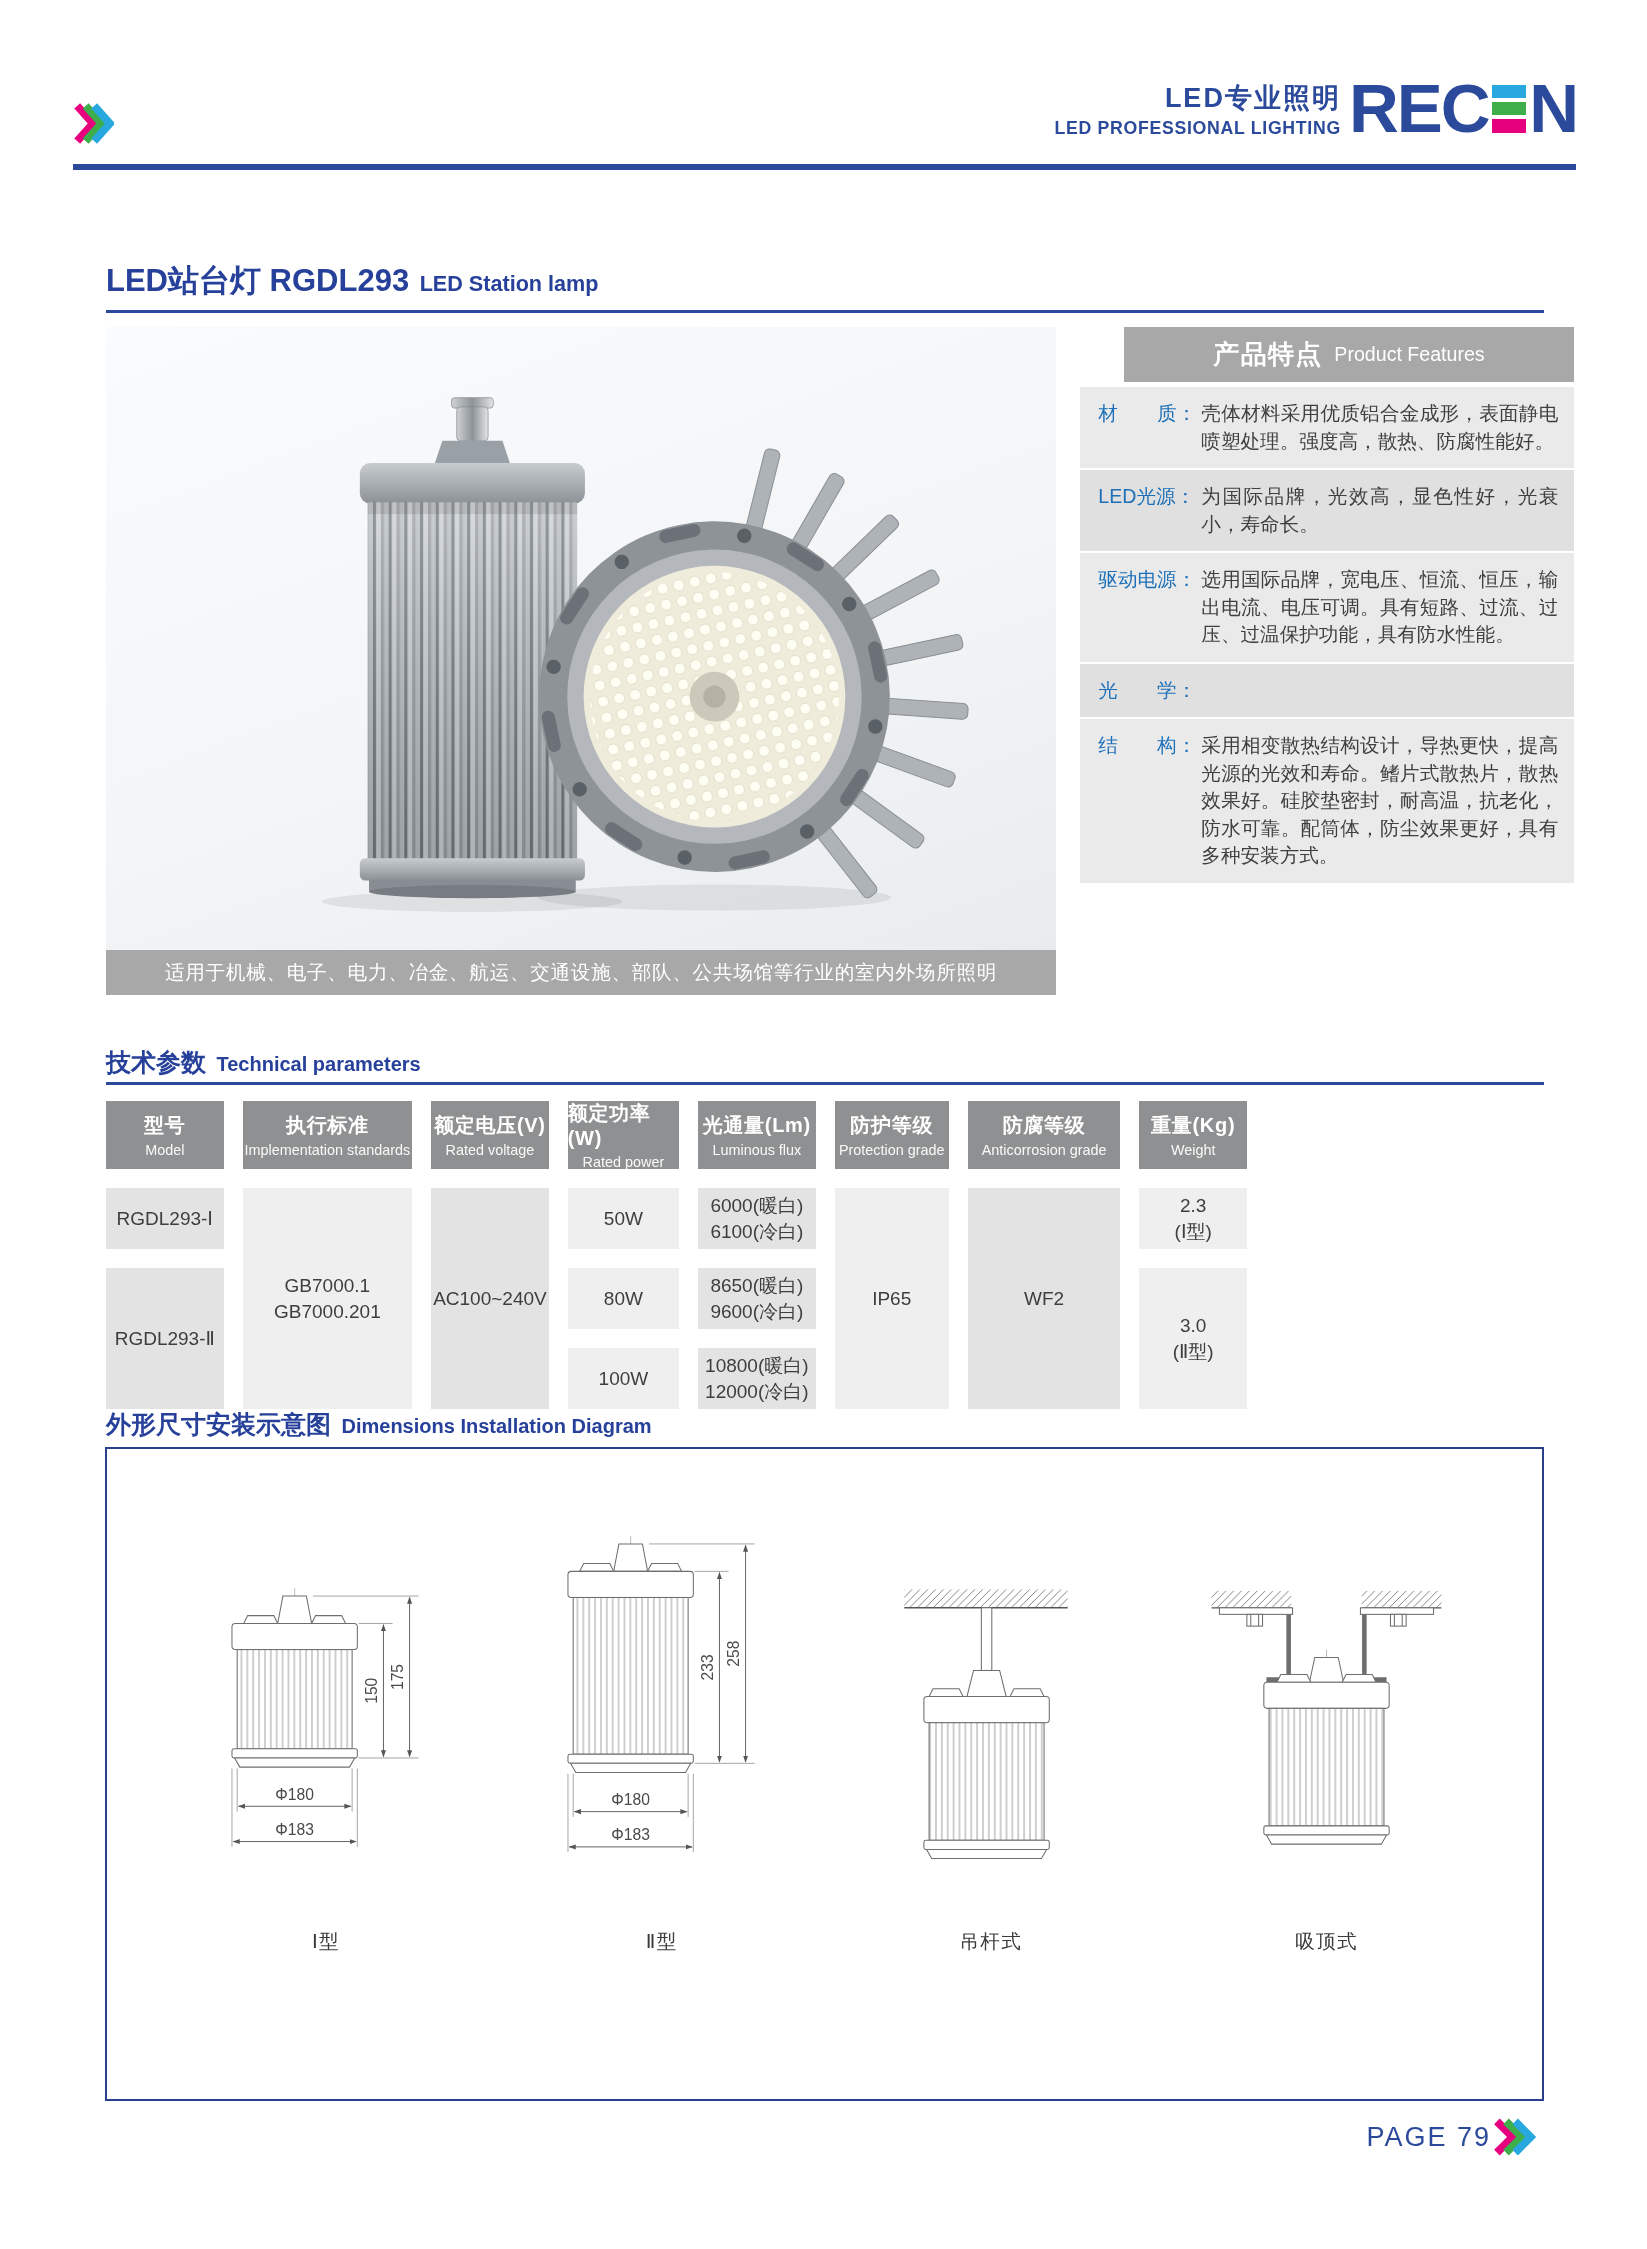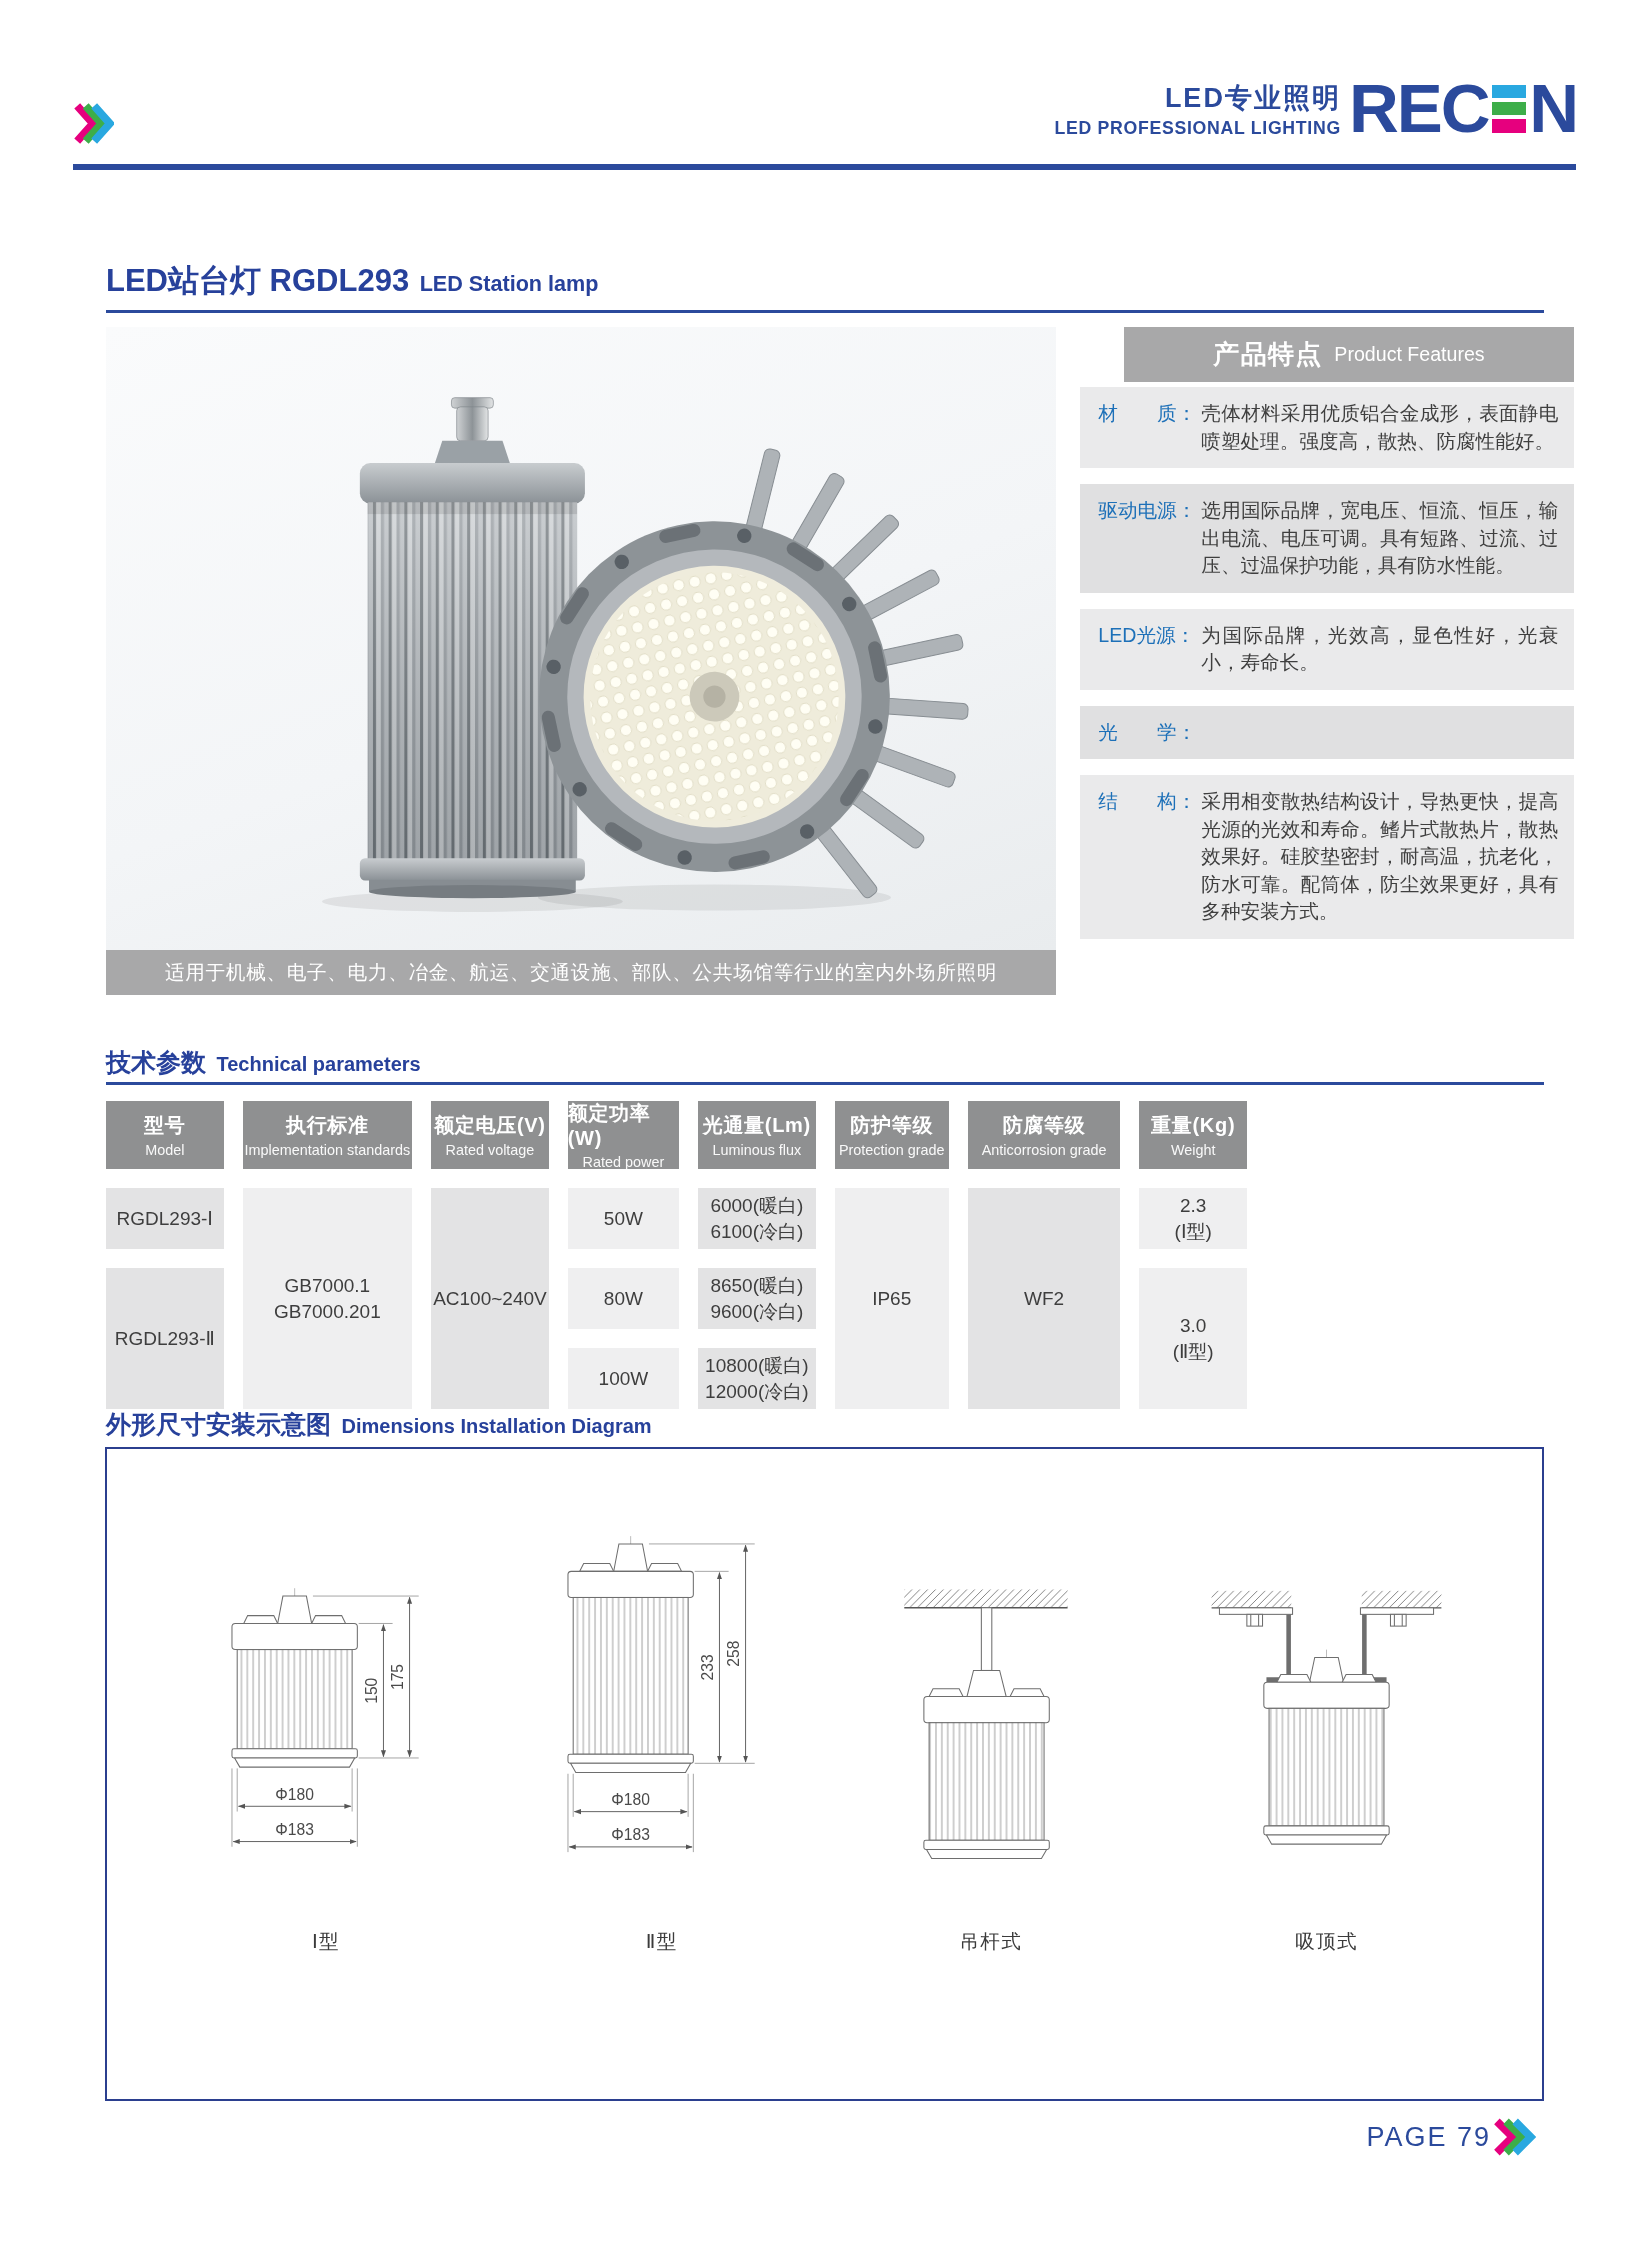--- a/index.html
+++ b/index.html
@@ -26,21 +26,21 @@
   
   .photo-panel{left:106px;top:327px;width:950px;height:668px;display:flex;flex-direction:column;}
   .photo-area{flex:1;background:linear-gradient(160deg,#fafbfc 0%,#f3f5f7 55%,#e9ecee 100%);}
   .photo-area svg{display:block;width:100%;height:100%;}
   .photo-caption{height:46px;background:#a8a8a9;color:#ffffff;font-size:19.6px;display:flex;align-items:center;justify-content:center;letter-spacing:0.7px;}
   
   .features{left:1080px;top:327px;width:494px;}
   .feat-hdr{height:55px;background:#a8a8a9;color:#fff;display:flex;align-items:center;justify-content:center;gap:11.8px;margin-bottom:5.2px;margin-left:44px;}
   .feat-hdr .cn{font-size:26px;font-weight:bold;letter-spacing:1.3px;}
   .feat-hdr .en{font-size:19.6px;}
-  .feat{display:flex;padding:13px 15.7px 13px 18.3px;margin-bottom:16px;}
+  .feat{display:flex;padding:13px 15.7px 13px 18.3px;margin-bottom:2px;}
   .feat:nth-child(odd){background:#e0e0e1;}
   .feat:nth-child(even){background:#eaeaeb;}
   .feat .lab{width:103px;flex:none;font-size:19.6px;line-height:27.5px;color:#1d70b8;white-space:nowrap;}
   .feat .txt{flex:1;font-size:19.6px;line-height:27.5px;color:#3f3f3f;text-align:justify;}
   
   .sec-head{display:flex;align-items:baseline;gap:10.5px;color:#27419b;}
   .sec-head .cn{font-size:25px;font-weight:bold;}
   .sec-head .en{font-size:20px;font-weight:bold;}
   .tech-head{left:106px;top:1046px;}
   .tech-rule{left:106px;top:1082px;width:1438px;height:3.3px;background:#2b4a9c;}
@@ -203,26 +203,26 @@
 <div class="abs features">
   <div class="feat-hdr">
     <span class="cn">产品特点</span>
     <span class="en">Product Features</span>
   </div>
   <div class="feat">
     <span class="lab">材　　质：</span>
     <span class="txt">壳体材料采用优质铝合金成形，表面静电喷塑处理。强度高，散热、防腐性能好。</span>
   </div>
   <div class="feat">
+    <span class="lab">LED光源：</span>
+    <span class="txt">为国际品牌，光效高，显色性好，光衰小，寿命长。</span>
+  </div>
+  <div class="feat">
     <span class="lab">驱动电源：</span>
     <span class="txt">选用国际品牌，宽电压、恒流、恒压，输出电流、电压可调。具有短路、过流、过压、过温保护功能，具有防水性能。</span>
-  </div>
-  <div class="feat">
-    <span class="lab">LED光源：</span>
-    <span class="txt">为国际品牌，光效高，显色性好，光衰小，寿命长。</span>
   </div>
   <div class="feat">
     <span class="lab">光　　学：</span>
   </div>
   <div class="feat">
     <span class="lab">结　　构：</span>
     <span class="txt">采用相变散热结构设计，导热更快，提高光源的光效和寿命。鳍片式散热片，散热效果好。硅胶垫密封，耐高温，抗老化，防水可靠。配筒体，防尘效果更好，具有多种安装方式。</span>
   </div>
 </div>
 

